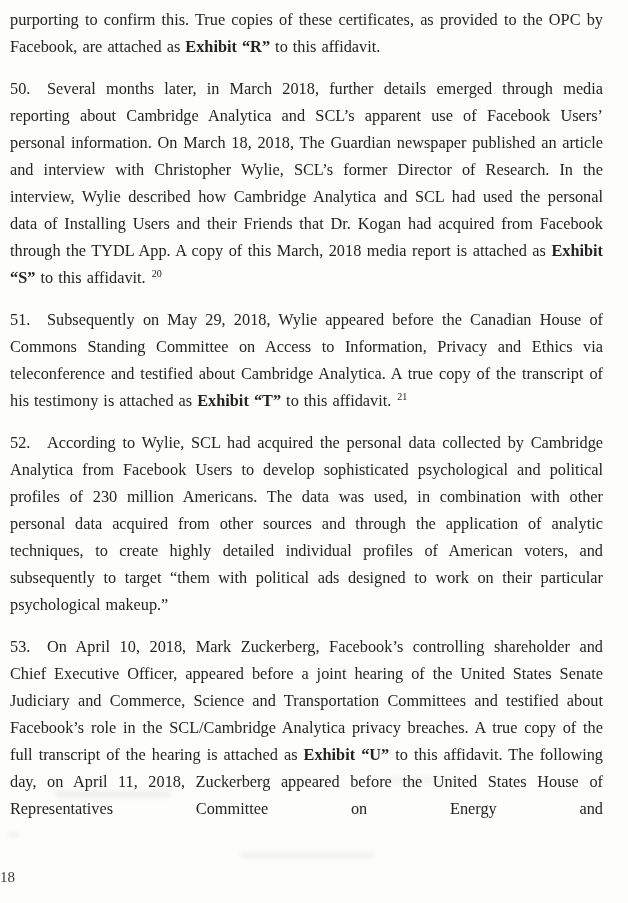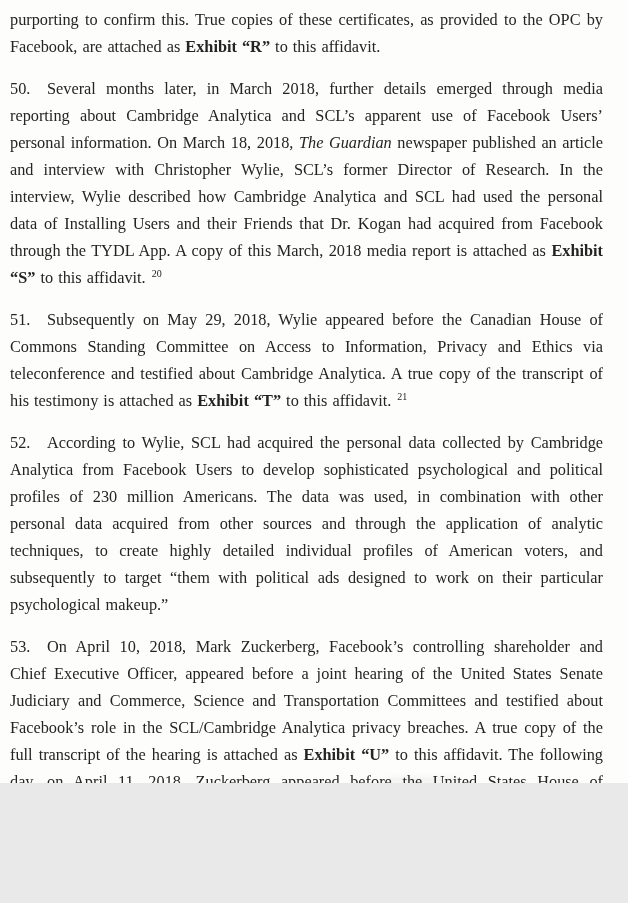--- a/index.html
+++ b/index.html
@@ -3,21 +3,21 @@
 <meta charset="utf-8">
 <style>
   html, body {
     margin: 0;
     padding: 0;
     background: #e9e9e9;
   }
   .page {
     position: relative;
     width: 628px;
-    height: 783px;
+    height: 903px;
     margin: 0 auto;
     background: #fdfdfc;
     overflow: hidden;
     font-family: "Liberation Serif", serif;
     color: #242424;
   }
   .doc {
     position: absolute;
     left: 10px;
     top: 6px;
@@ -32,34 +32,33 @@
   }
   p.para.stretch-last {
     text-align-last: justify;
   }
   .para-num {
     display: inline-block;
     width: 37px;
   }
   .run.plain  { font-weight: normal; font-style: normal; }
   .run.bold   { font-weight: bold; }
-  .run.italic { font-style: italic; }
+  .run.italic { }
   .run.sup {
     font-size: 10px;
     position: relative;
     top: -6px;
     line-height: 0;
     margin-left: 6px;
   }
   .footer {
     position: absolute;
     left: 0;
     top: 869px;
     width: 628px;
-    text-align: center;
     font-size: 15px;
     color: #3a3a3a;
   }
   
   .scan-artifact {
     position: absolute;
     background: rgba(120,120,120,0.10);
     filter: blur(2px);
     border-radius: 3px;
   }

